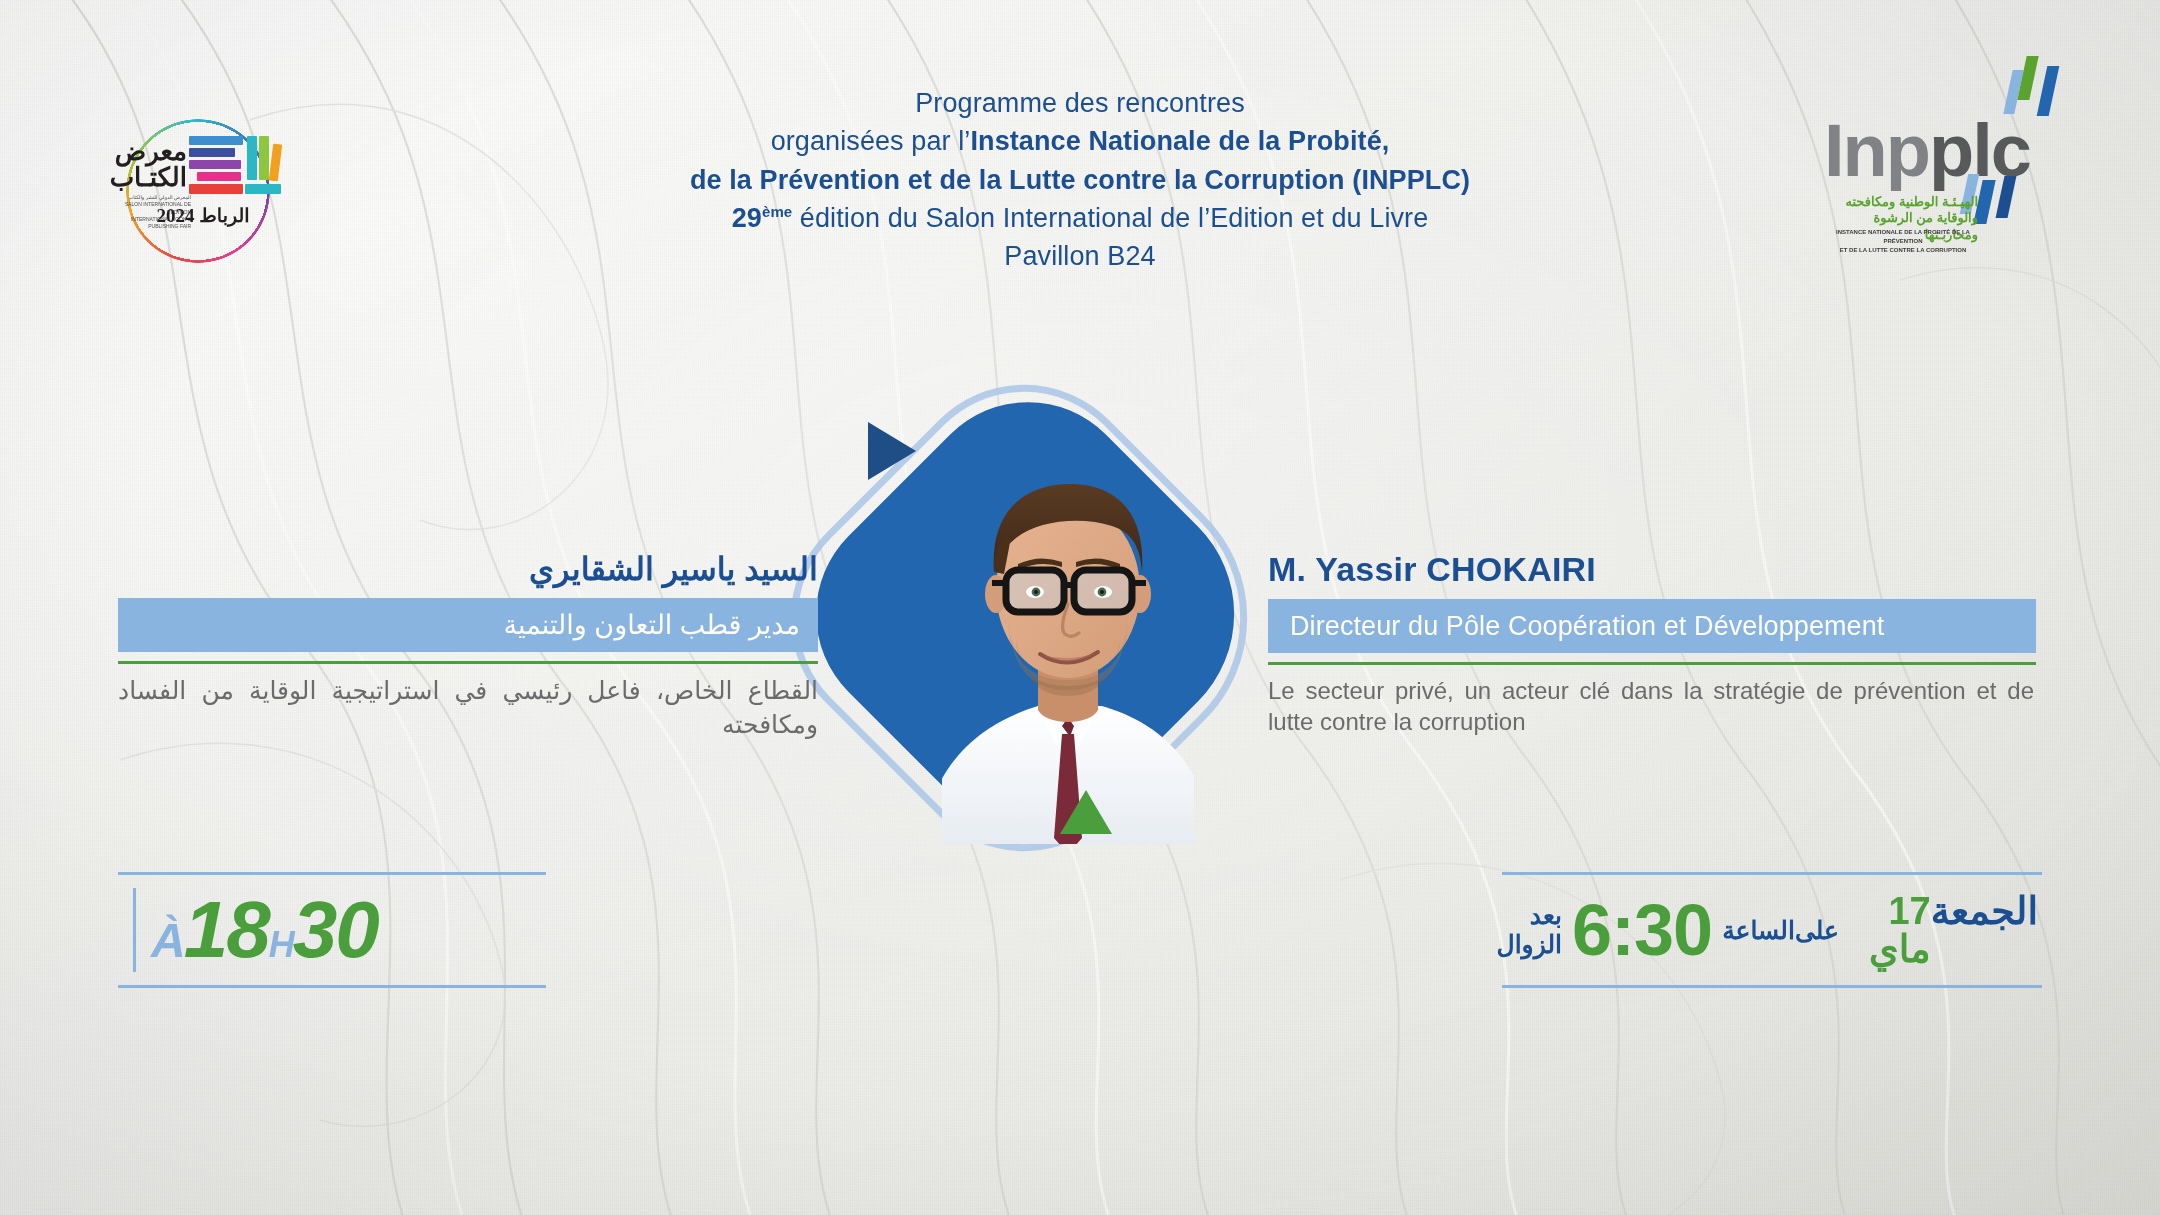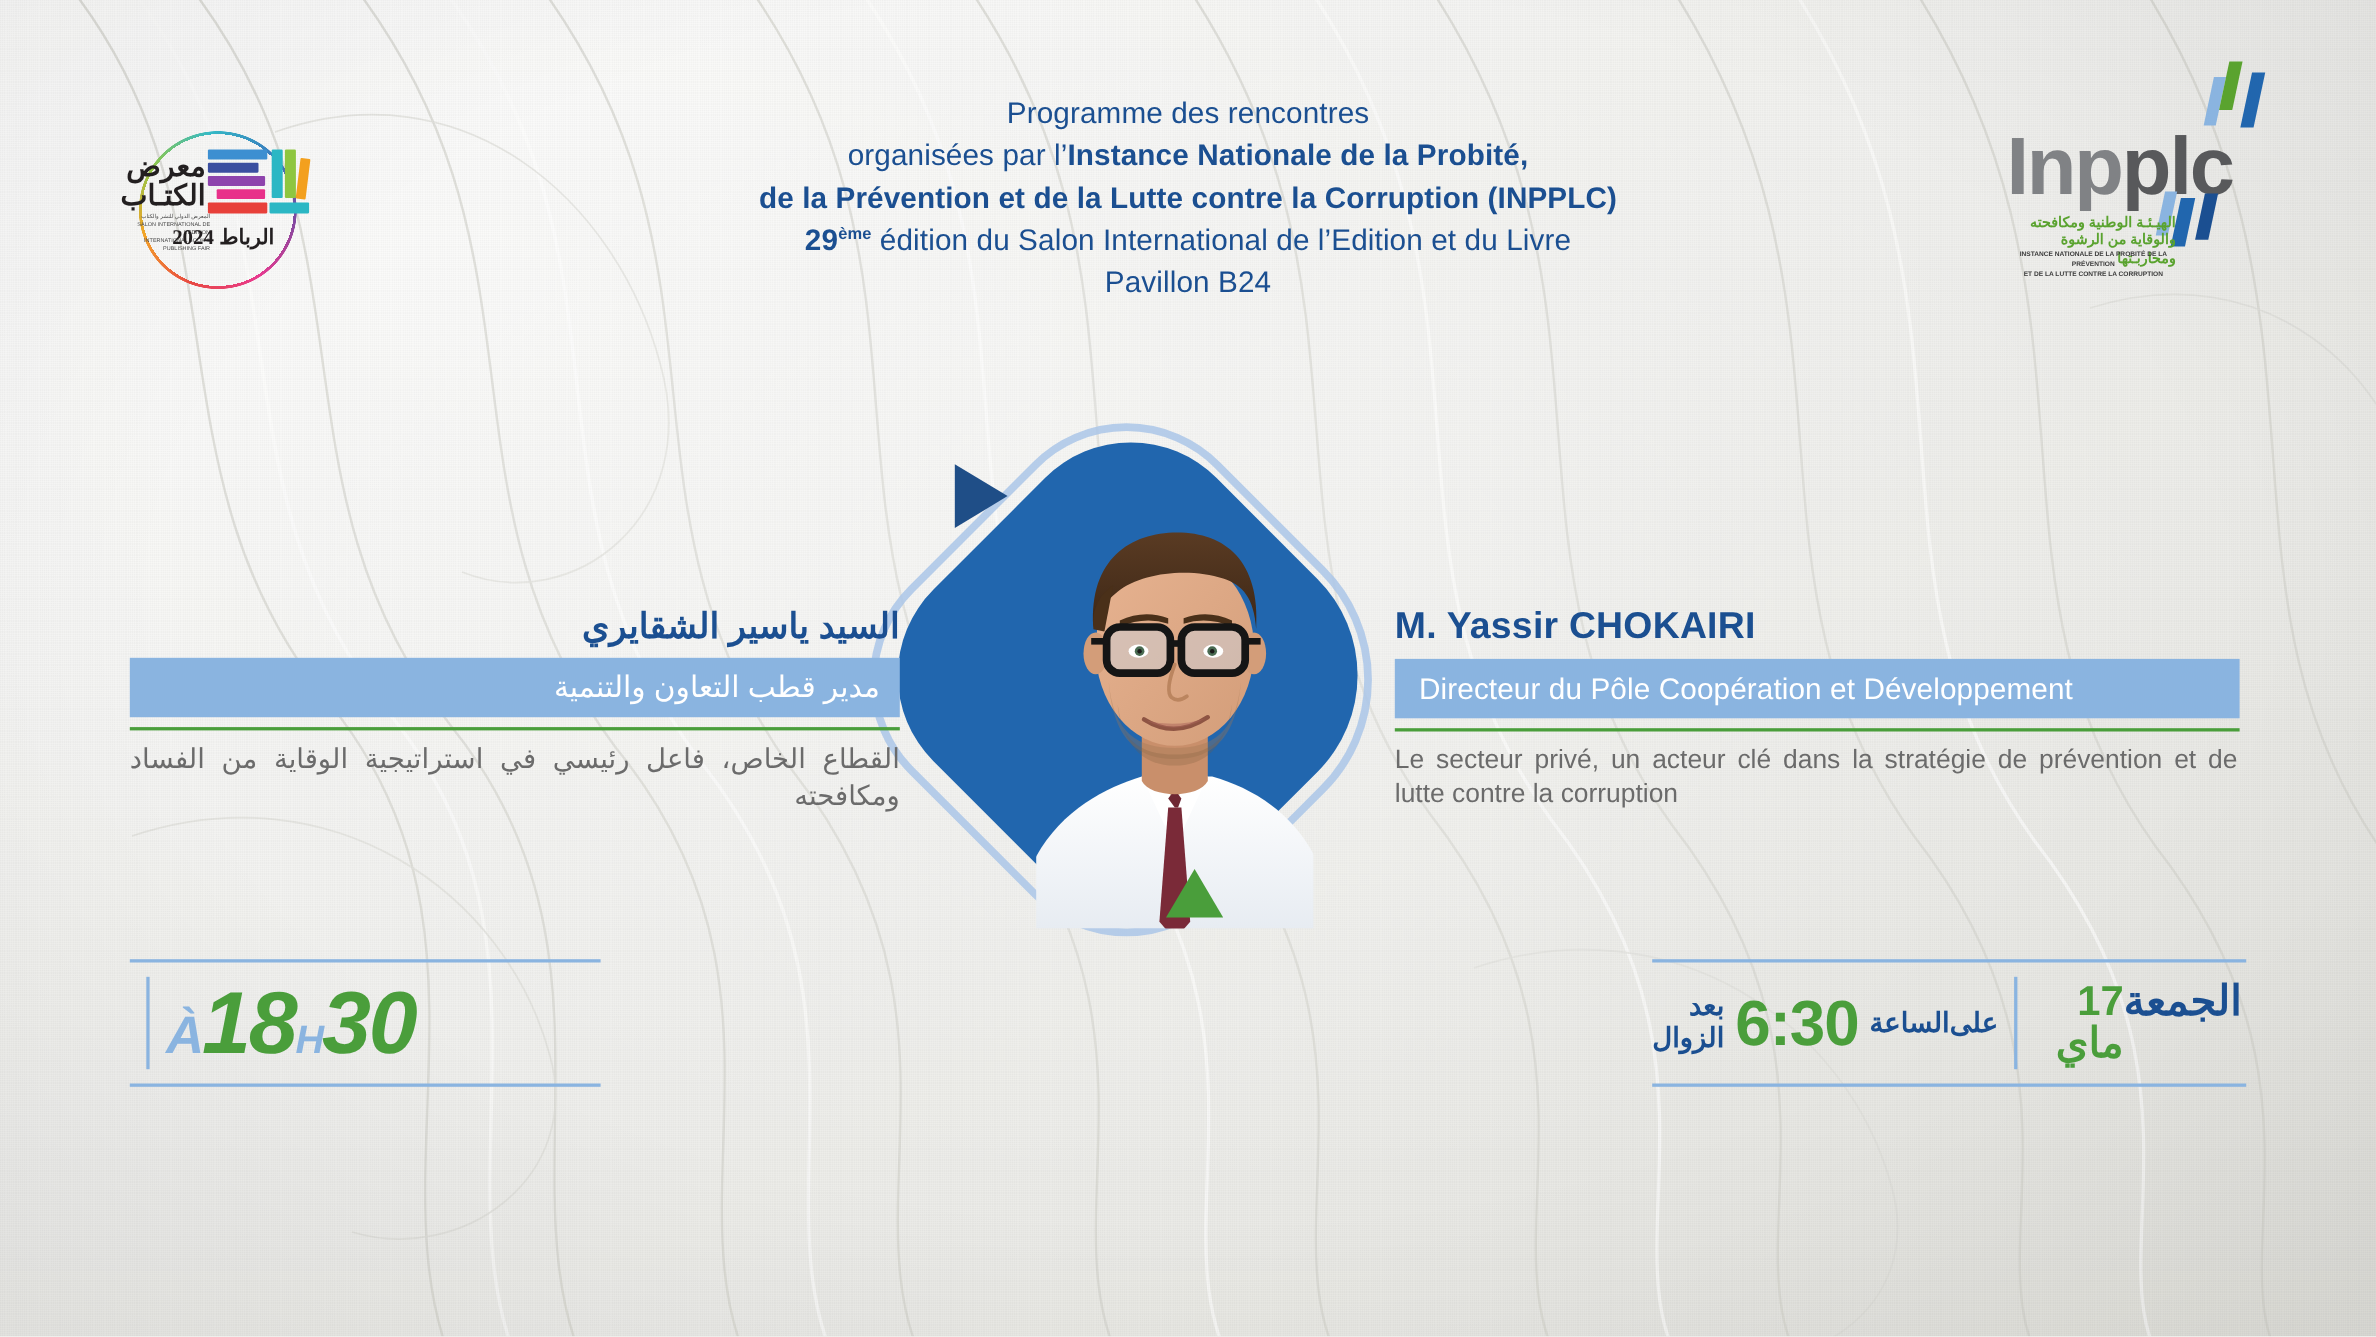--- a/index.html
+++ b/index.html
@@ -153,21 +153,21 @@
   .dl-time { display:flex; align-items:baseline; font-style:italic; letter-spacing:-2px; }
   .dl-time .a { color:#8ab4e0; font-size:48px; font-weight:bold; }
   .dl-time .hh { color:#4a9e3b; font-size:80px; font-weight:bold; }
   .dl-time .hsep { color:#8ab4e0; font-size:36px; font-weight:bold; }
   .dl-time .mm { color:#4a9e3b; font-size:80px; font-weight:bold; }
 
   .dr-day { display:flex; flex-direction:row; justify-content:center; line-height:1; padding-right:4px;text-align:right; }
   .dr-day .d1 { color:#1b4f91; font-size:38px; font-weight:bold; }
   .dr-day .d2 { color:#4a9e3b; font-size:38px; font-weight:bold; }
   .dr-lbl { display:flex; flex-direction:row; color:#1b4f91; font-size:25px; font-weight:bold; line-height:1.15; }
-  .dr-clock { color:#4a9e3b; font-size:58px; font-weight:bold; letter-spacing:-1px; margin:0 10px; }
+  .dr-clock { color:#4a9e3b; font-size:72px; font-weight:bold; letter-spacing:-1px; margin:0 10px; }
   .dr-lbl2 { display:flex; flex-direction:column; color:#1b4f91; font-size:25px; font-weight:bold; line-height:1.15; text-align:right; }
 </style>
 </head>
 <body>
 
 <div id="poster">
 
   <svg class="waves" viewBox="0 0 2160 1215" preserveAspectRatio="none">
     <defs>
       <linearGradient id="lg" x1="0" y1="0" x2="1" y2="1">

